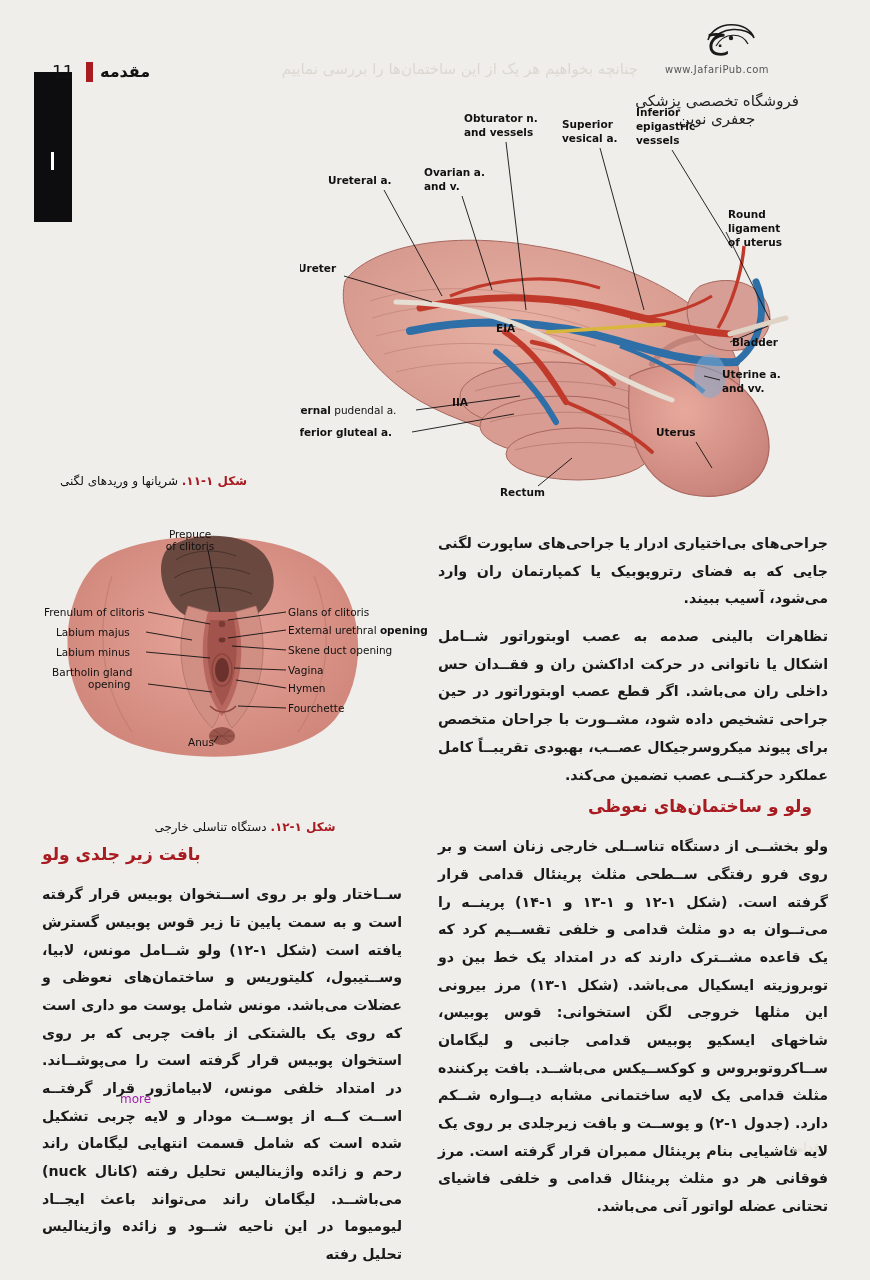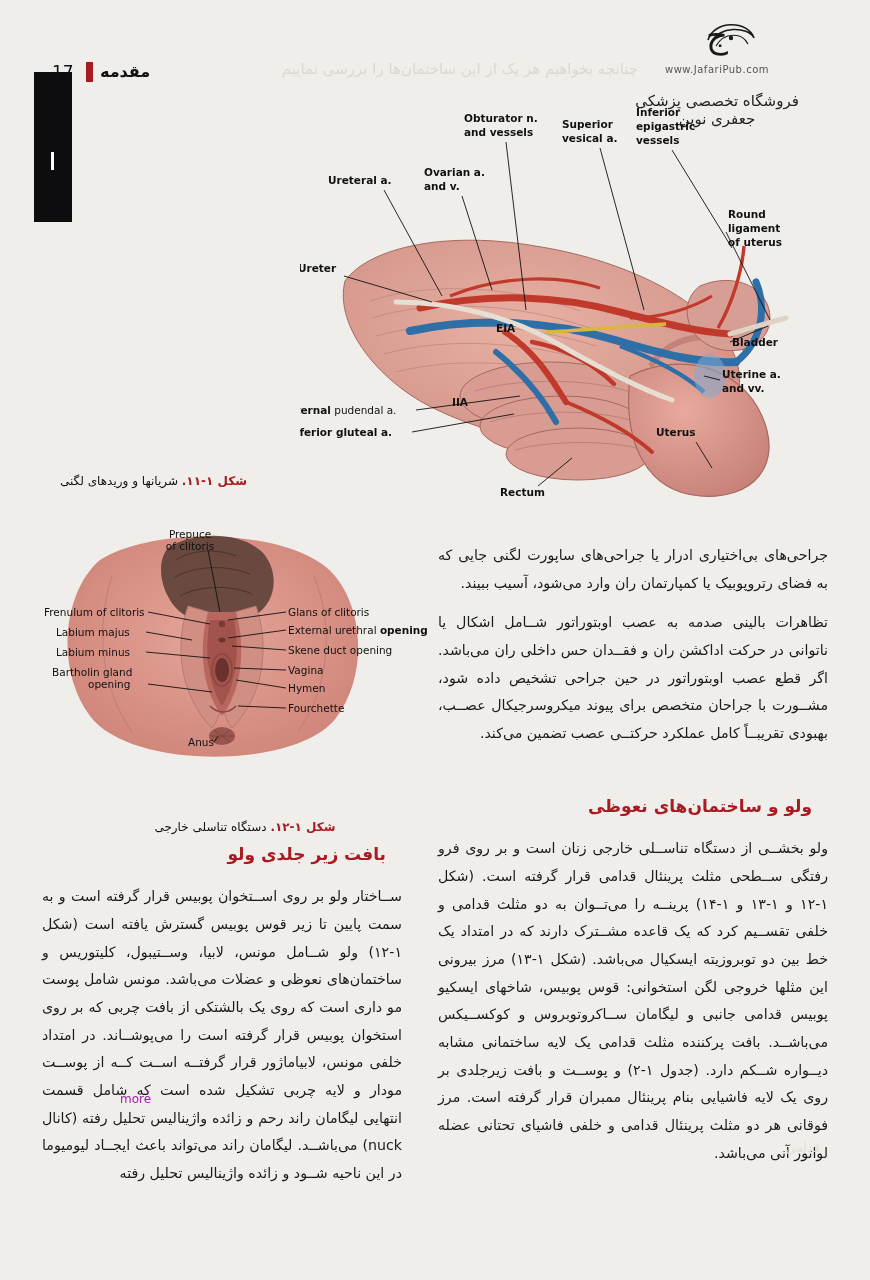--- a/index.html
+++ b/index.html
@@ -181,23 +181,23 @@
   }
   h2.sec {
     color: #a81b21;
     font-size: 17px;
     font-weight: bold;
     margin: 0 16px 10px 0;
     direction: rtl;
     text-align: right;
   }
   h2.sec.left-head {
-    text-align: right;
-  }
-  .p { margin: 12px 0 10px 0; }
+    text-align: left;
+  }
+  .p { margin: 0 0 10px 0; font-weight: bold; }
   .ghost-text {
     position: absolute;
     left: 440px;
     top: 1140px;
     width: 380px;
     height: 40px;
     color: #e3dfd8;
     font-size: 13px;
     direction: rtl;
   }
@@ -224,21 +224,21 @@
   .lead { stroke: #111; stroke-width: 0.9; fill: none; }
 </style>
 </head>
 <body>
 
 <div class="page">
 
   <div class="left-tab">
     <div class="tab-mark"></div>
   </div>
-  <div class="header-page-num">17</div>
+  <div class="header-page-num">11</div>
   <div class="header-red-bar"></div>
   <div class="header-chapter">مقدمه</div>
   <div class="header-ghost">چنانچه بخواهیم هر یک از این ساختمان‌ها را بررسی نماییم</div>
 
   <div class="logo-wrap">
     <div class="logo-glyph">ج</div>
     <div class="logo-url">www.JafariPub.com</div>
     <div class="logo-sub">فروشگاه تخصصی پزشکی جعفری نوین</div>
   </div>
   <svg class="logo-swirl" viewBox="0 0 54 42">

